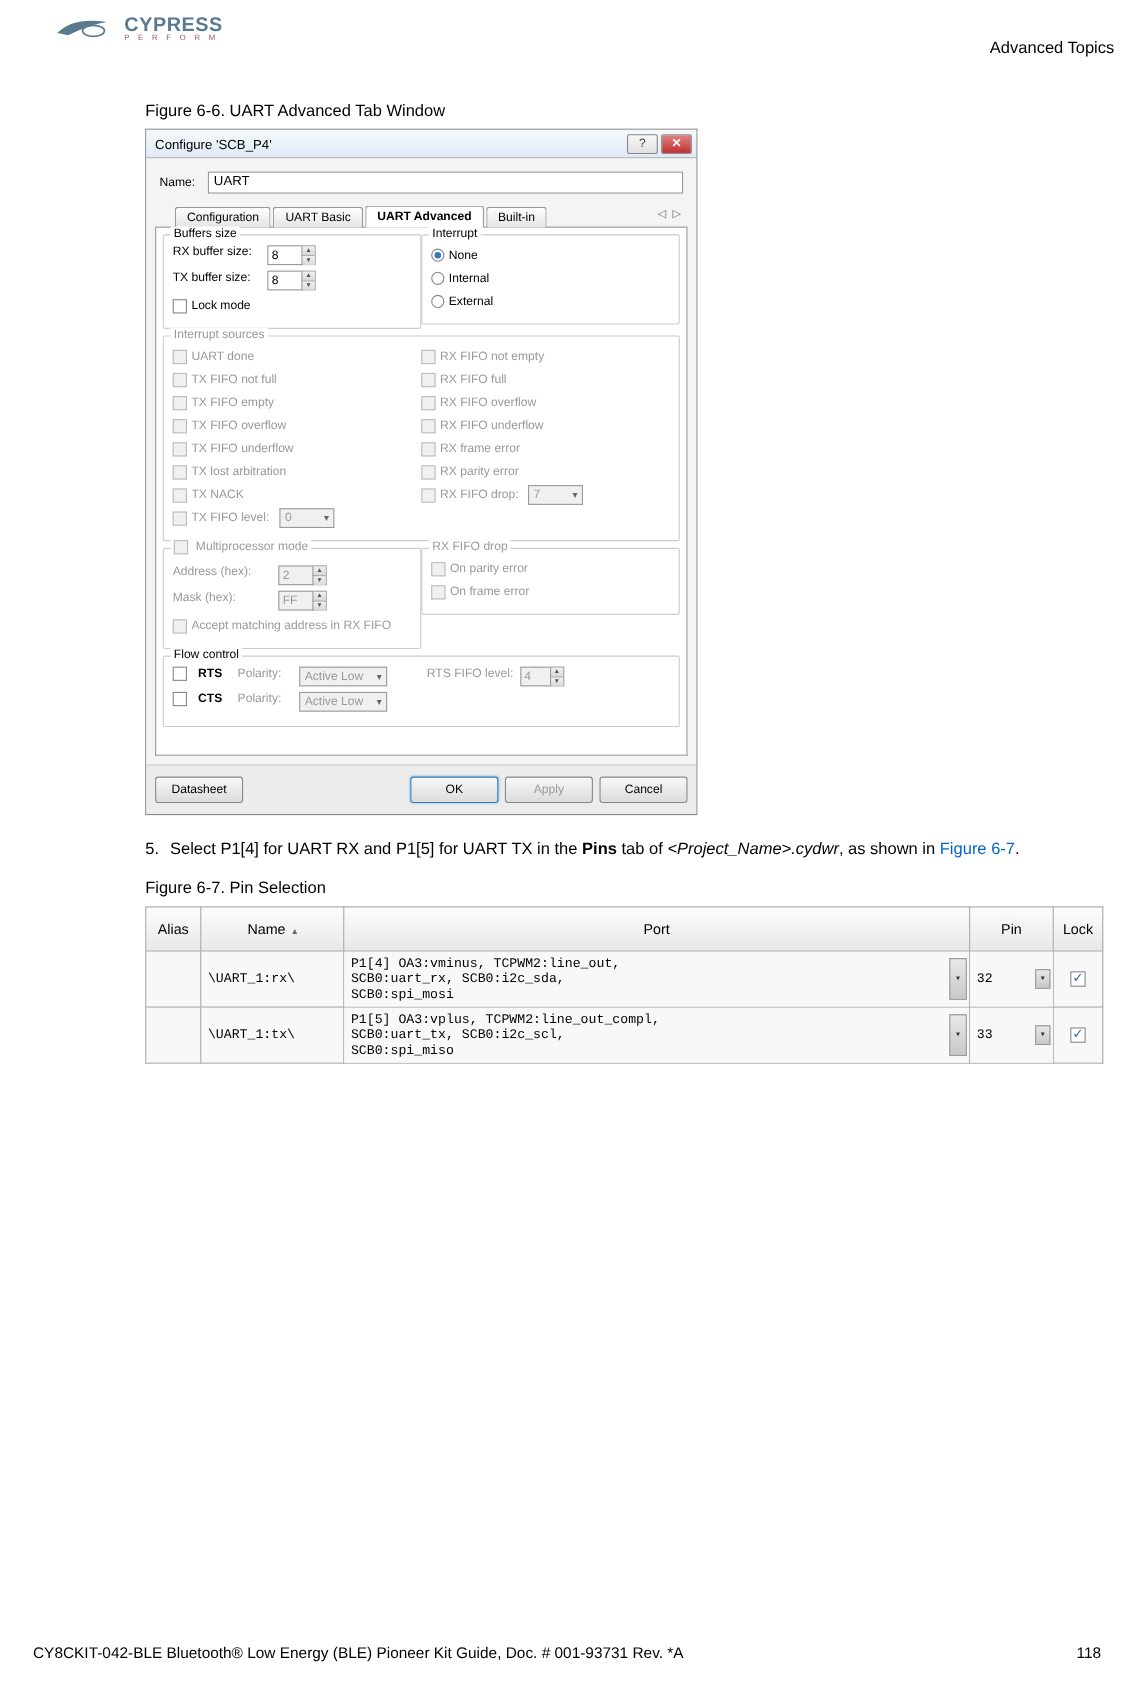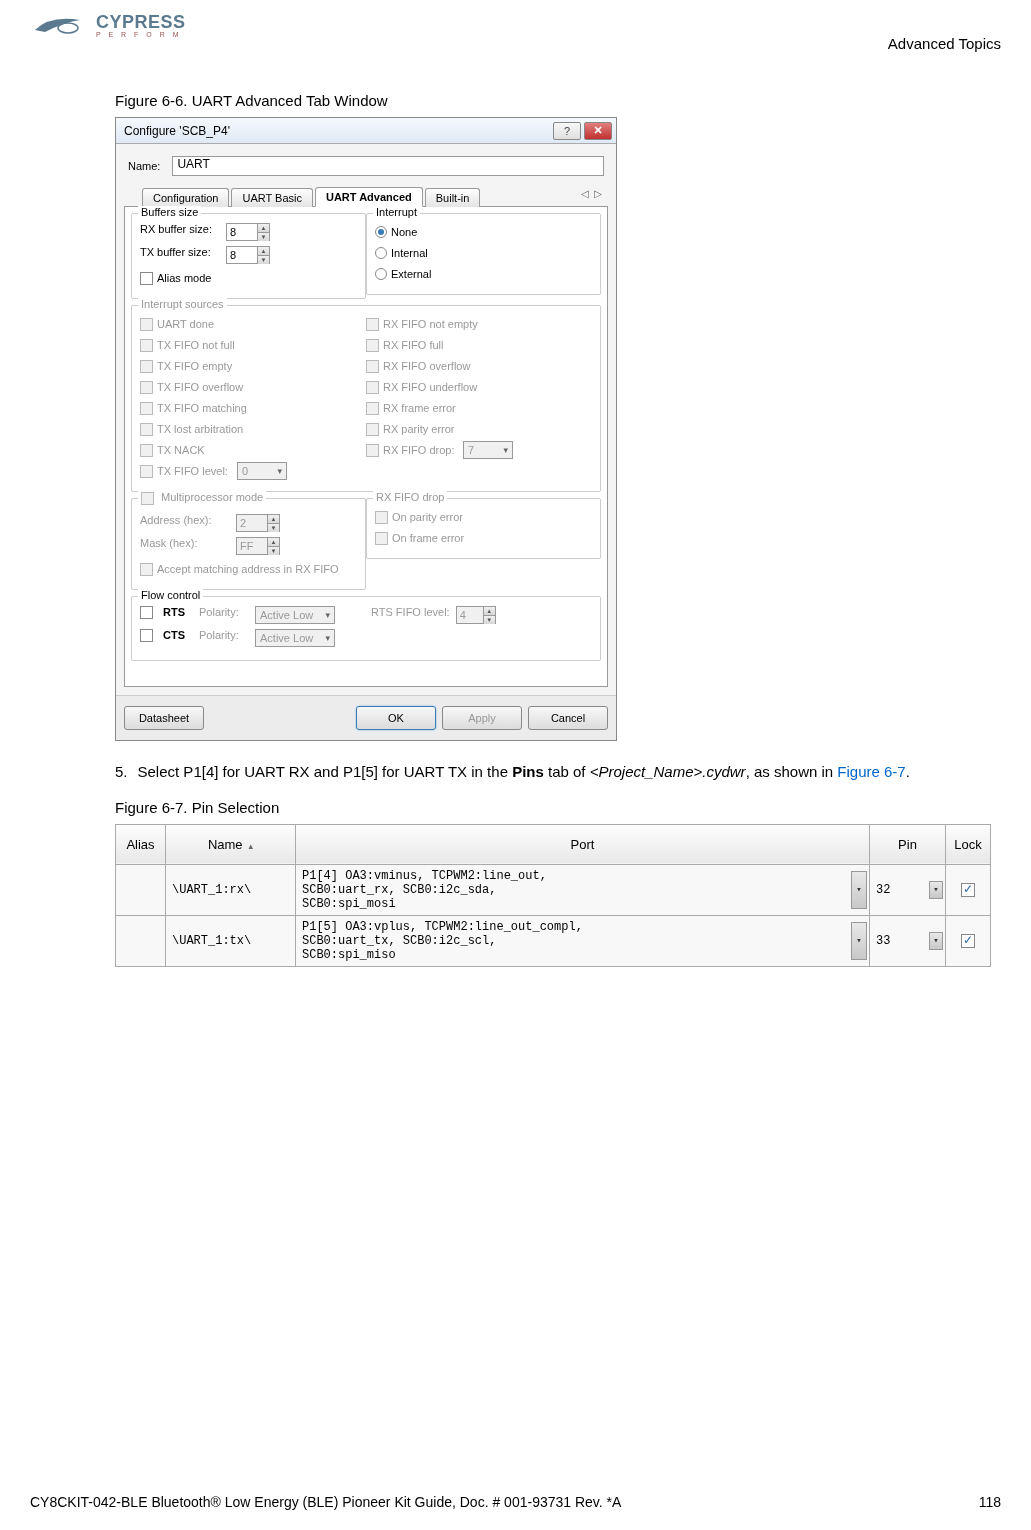--- a/index.html
+++ b/index.html
@@ -8,21 +8,22 @@
     padding: 0;
     font-family: Arial, Helvetica, sans-serif;
     font-size: 14px;
     color: #000;
     background: #fff;
     width: 1031px;
     height: 1530px;
     position: relative;
   }
   .page {
-    padding: 10px 30px 20px 30px;
+    padding: 10px 18px 20px 30px;
+    margin-left: 17px;
   }
   .header {
     display: flex;
     justify-content: space-between;
     align-items: flex-start;
     margin-bottom: 40px;
   }
   .logo {
     display: flex;
     align-items: center;
@@ -422,21 +423,21 @@
                   <div class="spinner">
                       <span>8</span>
                       <div class="spinner-btns">
                         <div>▲</div>
                         <div>▼</div>
                       </div>
                     </div>
                 </div>
                 <div class="cb-row">
                   <span class="checkbox"></span>
-                  <span>Alias mode</span>
+                  <span>Lock mode</span>
                 </div>
               </div>
             </div>
             <div class="col">
               <div class="group">
                 <div class="group-title">Interrupt</div>
                 <div class="cb-row">
                     <span class="radio selected"></span>
                     <span>None</span>
                   </div>
@@ -467,21 +468,21 @@
                 <div class="cb-row disabled">
                     <span class="checkbox disabled"></span>
                     <span>TX FIFO empty</span>
                   </div>
                 <div class="cb-row disabled">
                     <span class="checkbox disabled"></span>
                     <span>TX FIFO overflow</span>
                   </div>
                 <div class="cb-row disabled">
                     <span class="checkbox disabled"></span>
-                    <span>TX FIFO matching</span>
+                    <span>TX FIFO underflow</span>
                   </div>
                 <div class="cb-row disabled">
                     <span class="checkbox disabled"></span>
                     <span>TX lost arbitration</span>
                   </div>
                 <div class="cb-row disabled">
                     <span class="checkbox disabled"></span>
                     <span>TX NACK</span>
                   </div>
                 <div class="cb-row disabled">

